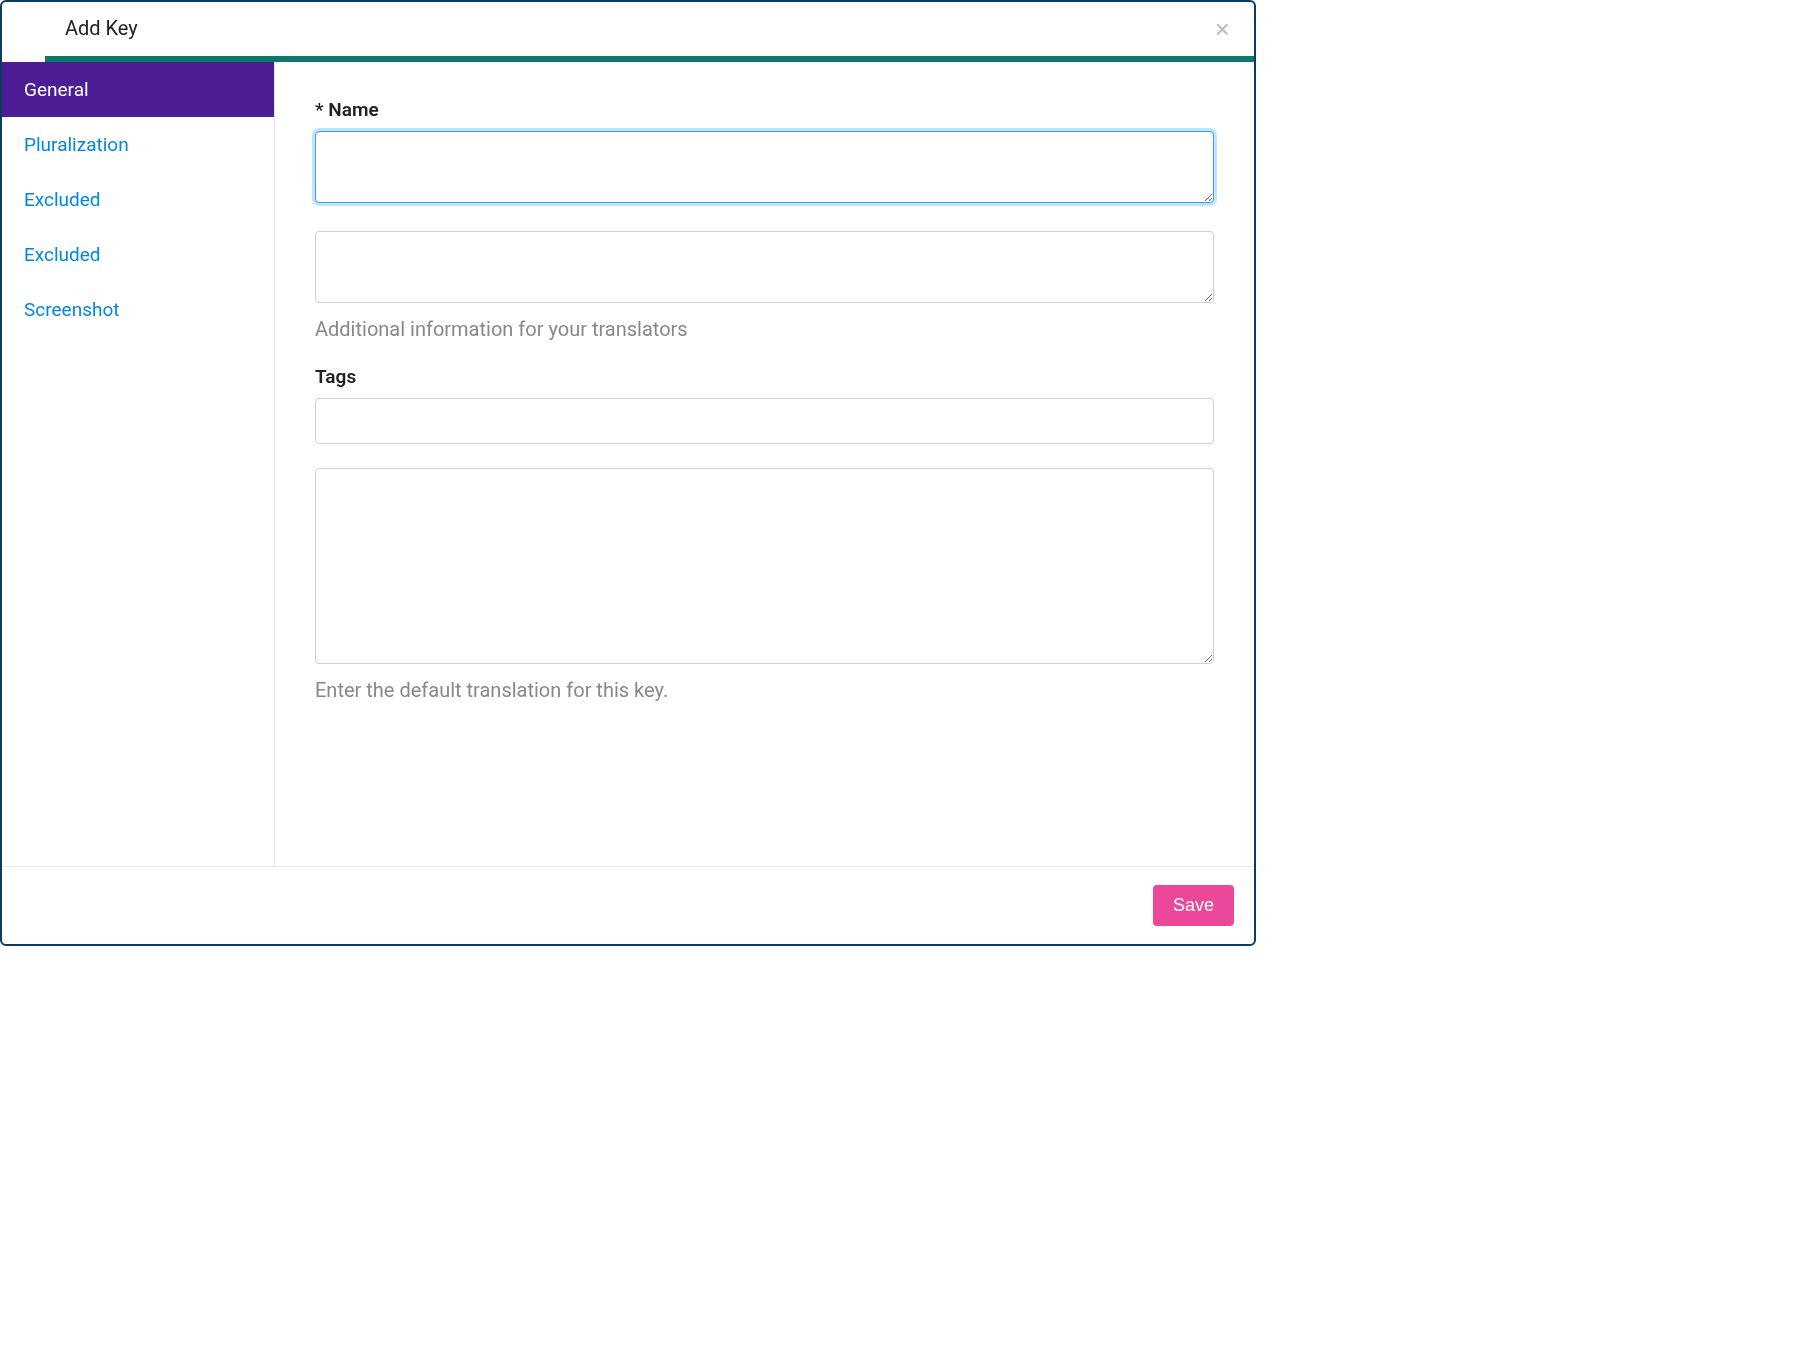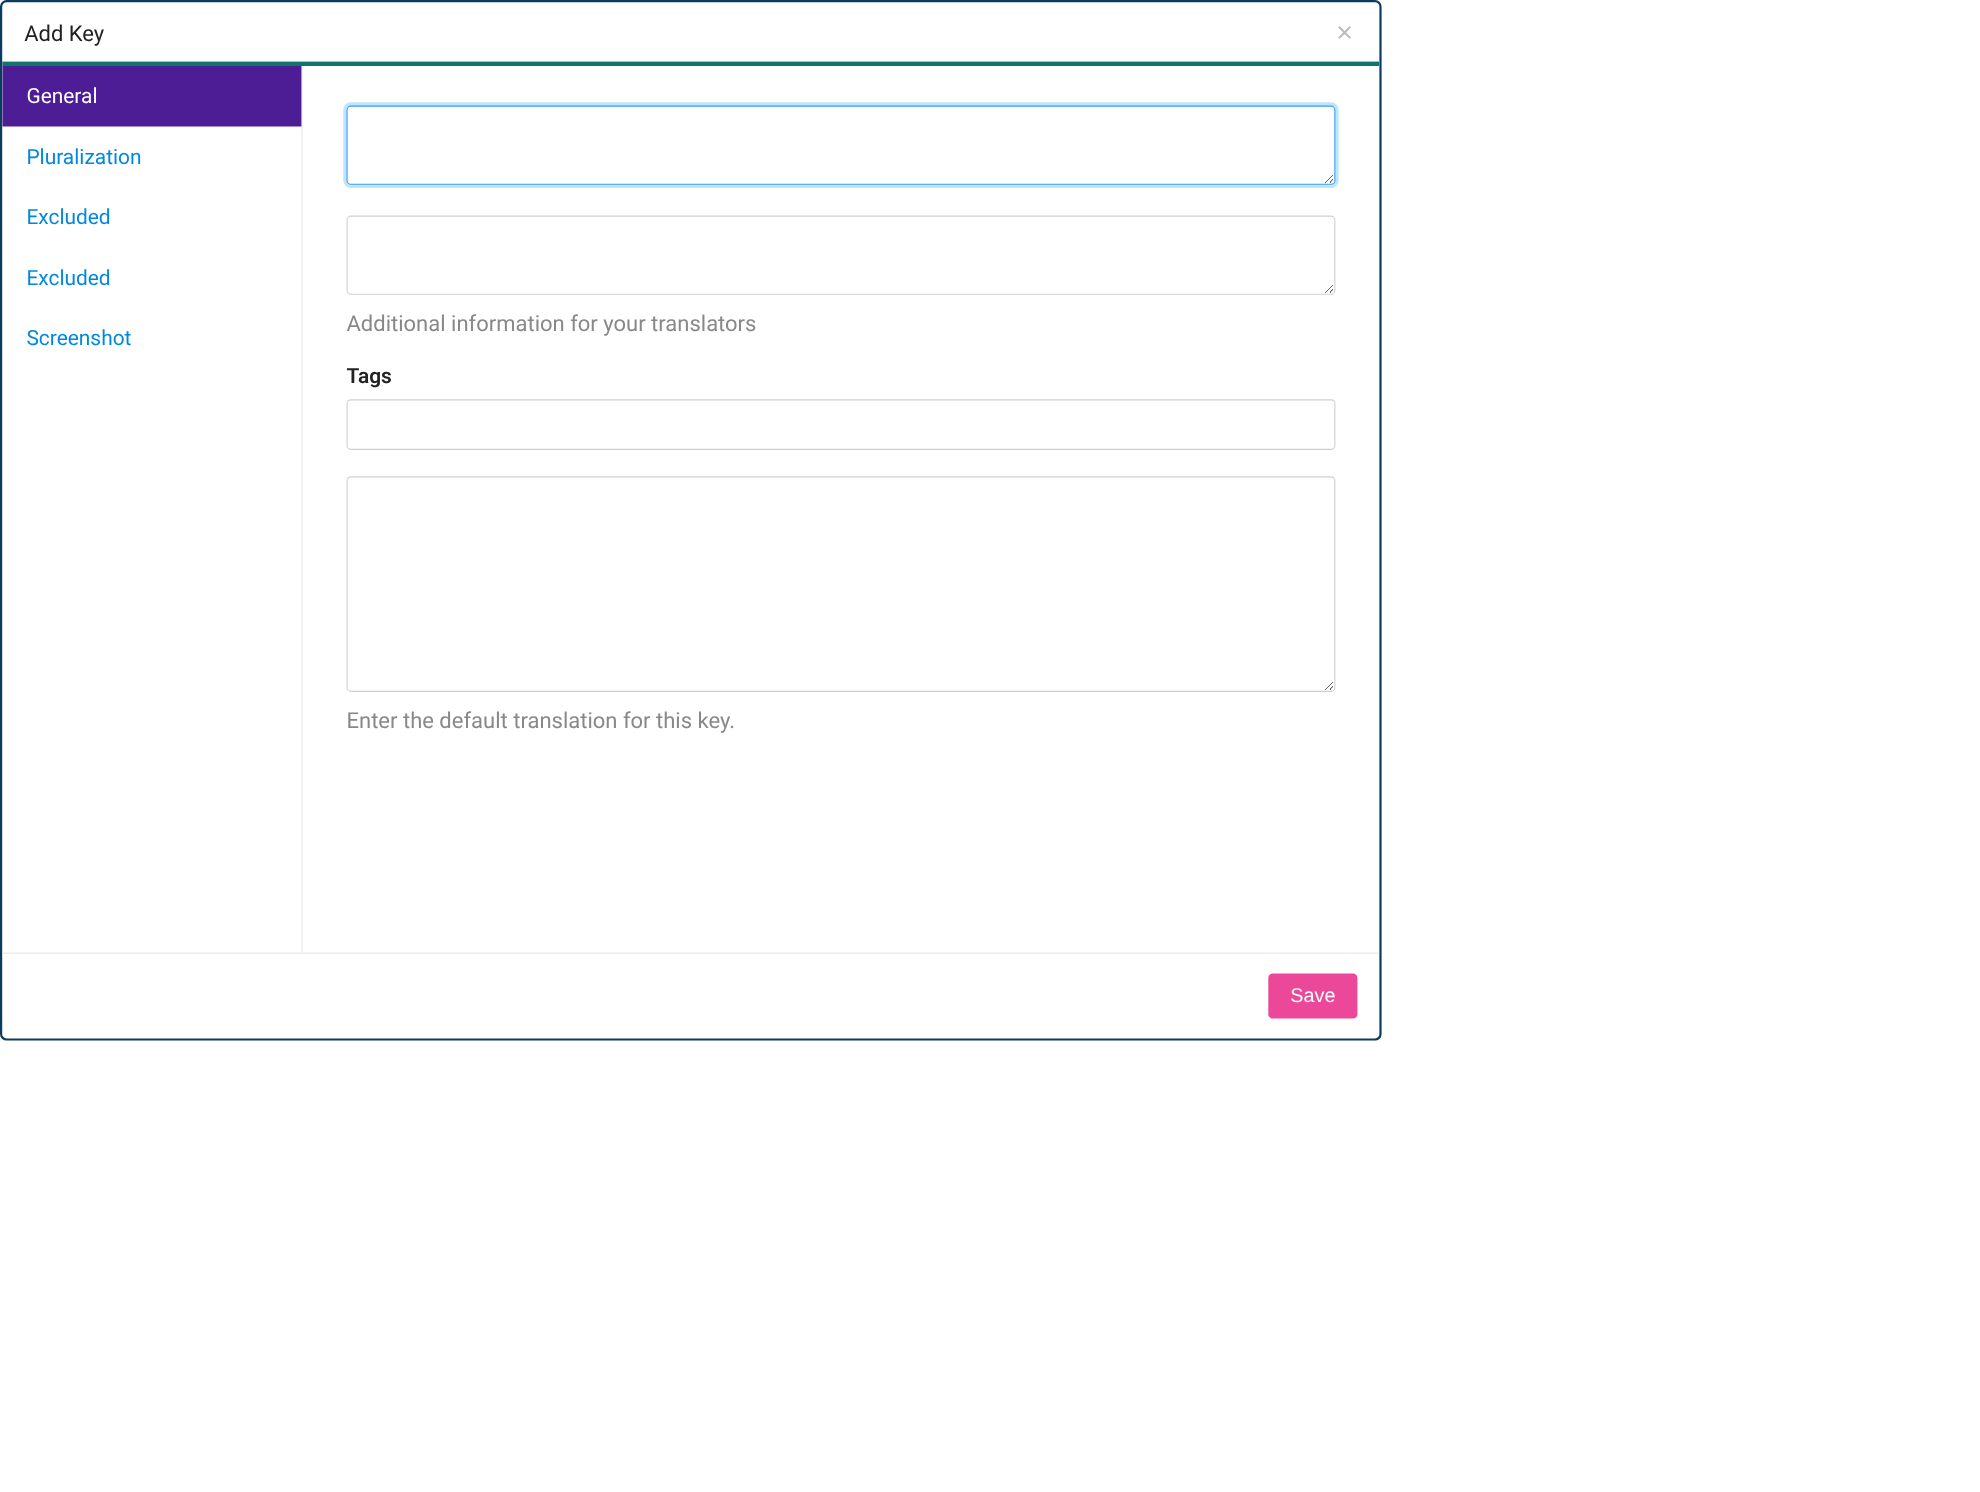--- a/index.html
+++ b/index.html
@@ -18,24 +18,25 @@
       border-radius: 6px;
       width: 1256px;
       height: 946px;
       display: flex;
       flex-direction: column;
       overflow: hidden;
       background: #fff;
     }
     .modal-header {
       display: flex;
-      align-items: flex-end;
+      align-items: flex-start;
       justify-content: space-between;
       padding: 14px 20px;
-      border-bottom: 4px solid #0f766e;
+      border-bottom: 6px solid #0f766e;
+      margin-left: 43px;
     }
     .modal-title {
       font-size: 20px;
       font-weight: 400;
       color: #222;
     }
     .close-btn {
       background: none;
       border: none;
       font-size: 26px;
@@ -152,20 +153,21 @@
       </div>
       <div class="sidebar-item">
         <span>Excluded</span>
       </div>
       <div class="sidebar-item">
         <span>Screenshot</span>
       </div>
     </div>
     <div class="content">
       <div class="form-group">
+        <label class="form-label">* Name</label>
         <textarea class="form-textarea focused" value="" style=""></textarea>
       </div>
       <div class="form-group">
         <textarea class="form-textarea" value="" style=""></textarea>
         <div class="form-help">Additional information for your translators</div>
       </div>
       <div class="form-group">
         <label class="form-label">Tags</label>
         <input type="text" class="form-input" value="" style="">
       </div>

